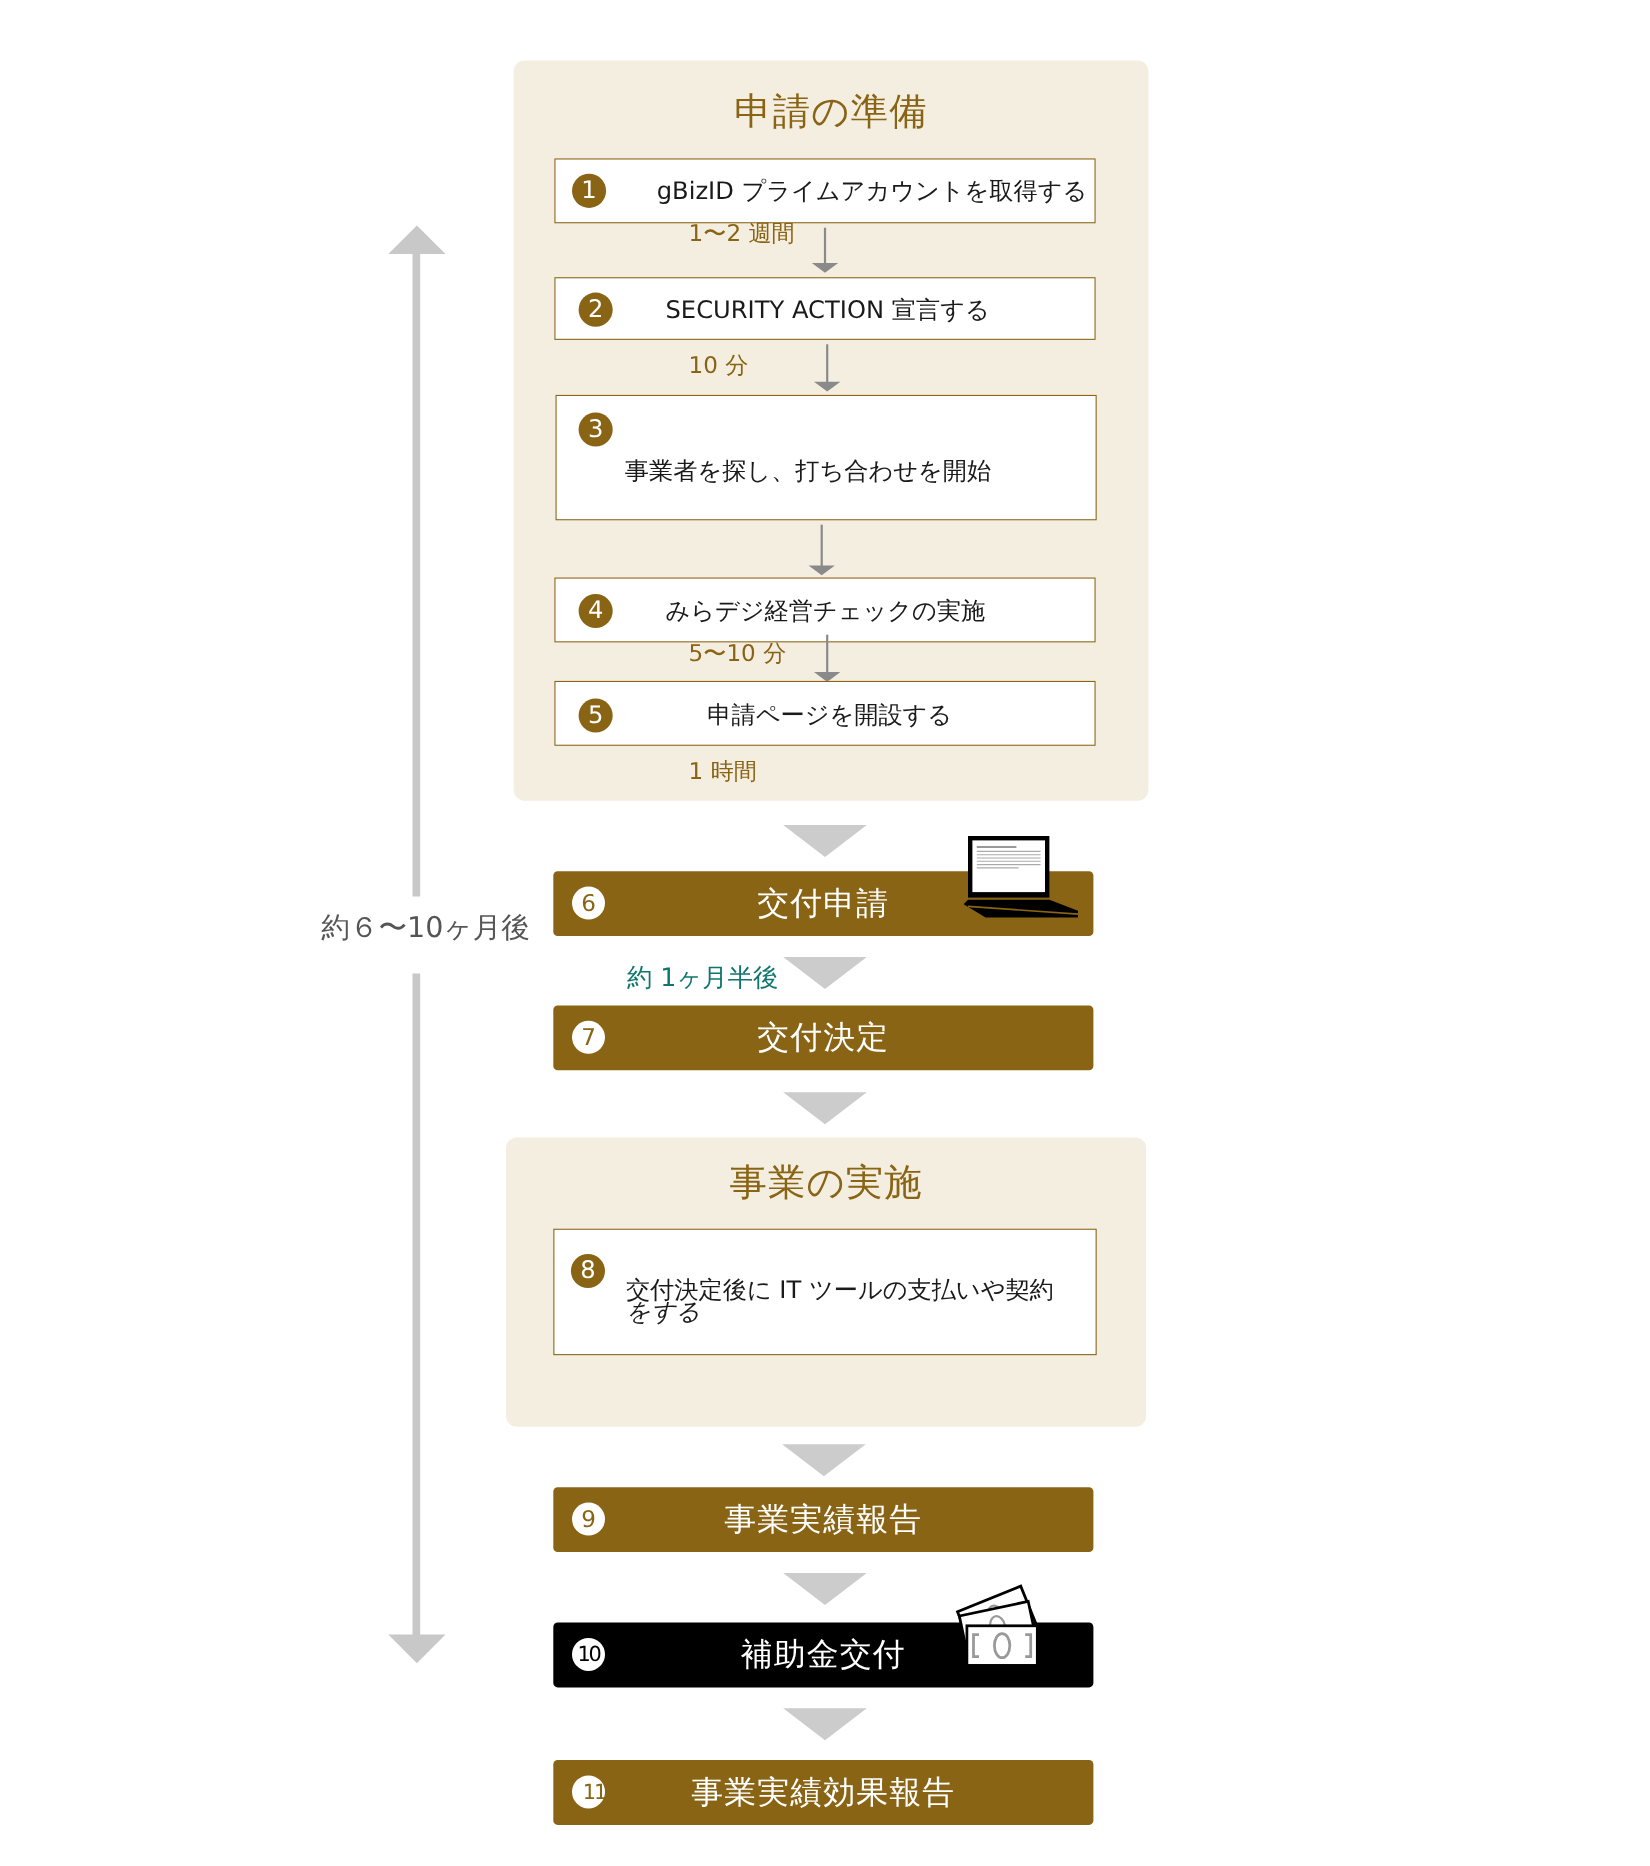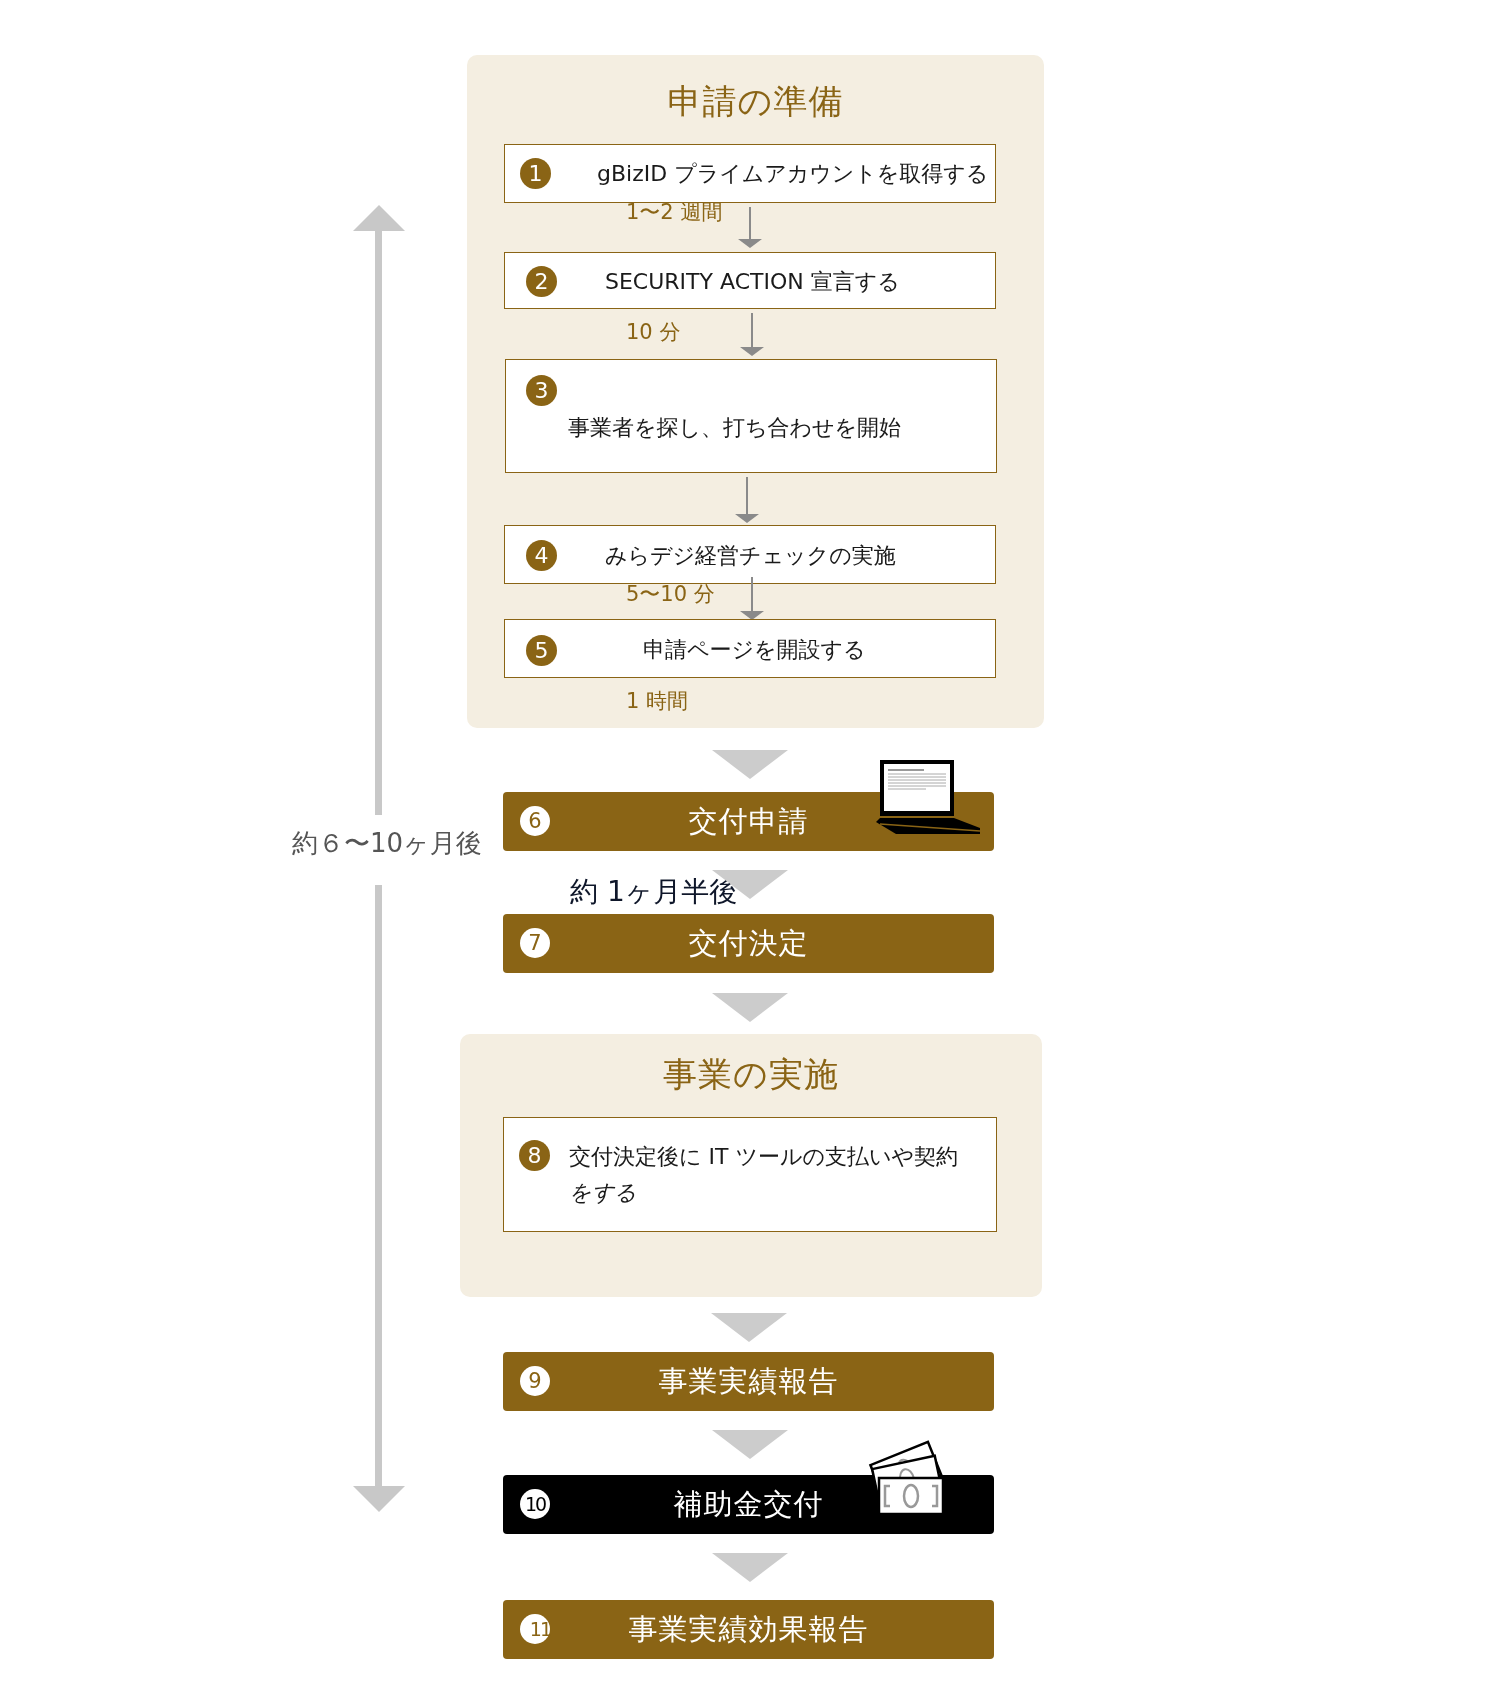--- a/index.html
+++ b/index.html
@@ -17,21 +17,21 @@
   .small-arrow::after { content:""; position:absolute; left:-11px; bottom:-8px; width:0; height:0;
          border-left:12px solid transparent; border-right:12px solid transparent; border-top:9px solid #8a8a8a; }
   .big-tri { position:absolute; width:0; height:0; border-left:38px solid transparent; border-right:38px solid transparent;
          border-top:29px solid #cccccc; }
   .bar { position:absolute; left:503px; width:491px; height:59px; border-radius:4px; background:#8a6415; }
   .bar.black { background:#000; }
   .bar .badge { position:absolute; left:17px; top:14px; width:30px; height:30px; border-radius:50%; background:#fff;
          color:#8a6415; font-size:21px; line-height:30px; text-align:center; }
   .bar.black .badge { color:#000; letter-spacing:-2px; font-size:19px; }
   .bar .label { position:absolute; left:0; right:0; top:0; line-height:59px; text-align:center; color:#fff; font-size:29px; letter-spacing:1px; }
-  .gray-note { position:absolute; color:#0f172a; font-size:28px; white-space:nowrap; }
+  .gray-note { position:absolute; color:#0f766e; font-size:23px; white-space:nowrap; }
   .timeline-shaft { position:absolute; left:375px; width:7px; background:#c8c8c8; }
   .timeline-up { position:absolute; left:353px; top:205px; width:0; height:0;
          border-left:26px solid transparent; border-right:26px solid transparent; border-bottom:26px solid #c8c8c8; }
   .timeline-down { position:absolute; left:353px; top:1486px; width:0; height:0;
          border-left:26px solid transparent; border-right:26px solid transparent; border-top:26px solid #c8c8c8; }
   .timeline-label { position:absolute; left:292px; top:826px; width:180px; font-size:26px; color:#555; white-space:nowrap; }
 </style>
 </head>
 <body>
 
@@ -107,21 +107,21 @@
   <div class="label">交付決定</div>
 </div>
 
 <div class="big-tri" style="left:712px;top:993px;"></div>
 
 <div class="panel" style="left:460px;top:1034px;width:582px;height:263px;">
   <div class="panel-title" style="top:18px;">事業の実施</div>
 </div>
 <div class="step-box" style="left:503px;top:1117px;width:494px;height:115px;">
   <div class="badge" style="left:15px;top:22px;">8</div>
-  <div class="txt" style="left:65px;top:24px;">交付決定後に IT ツールの支払いや契約</div>
+  <div class="txt" style="left:65px;top:40px;">交付決定後に IT ツールの支払いや契約</div>
   <div class="txt" style="left:65px;top:60px;font-style:italic;">をする</div>
 </div>
 
 <div class="big-tri" style="left:711px;top:1313px;"></div>
 
 <div class="bar" style="top:1352px;">
   <div class="badge">9</div>
   <div class="label">事業実績報告</div>
 </div>
 

